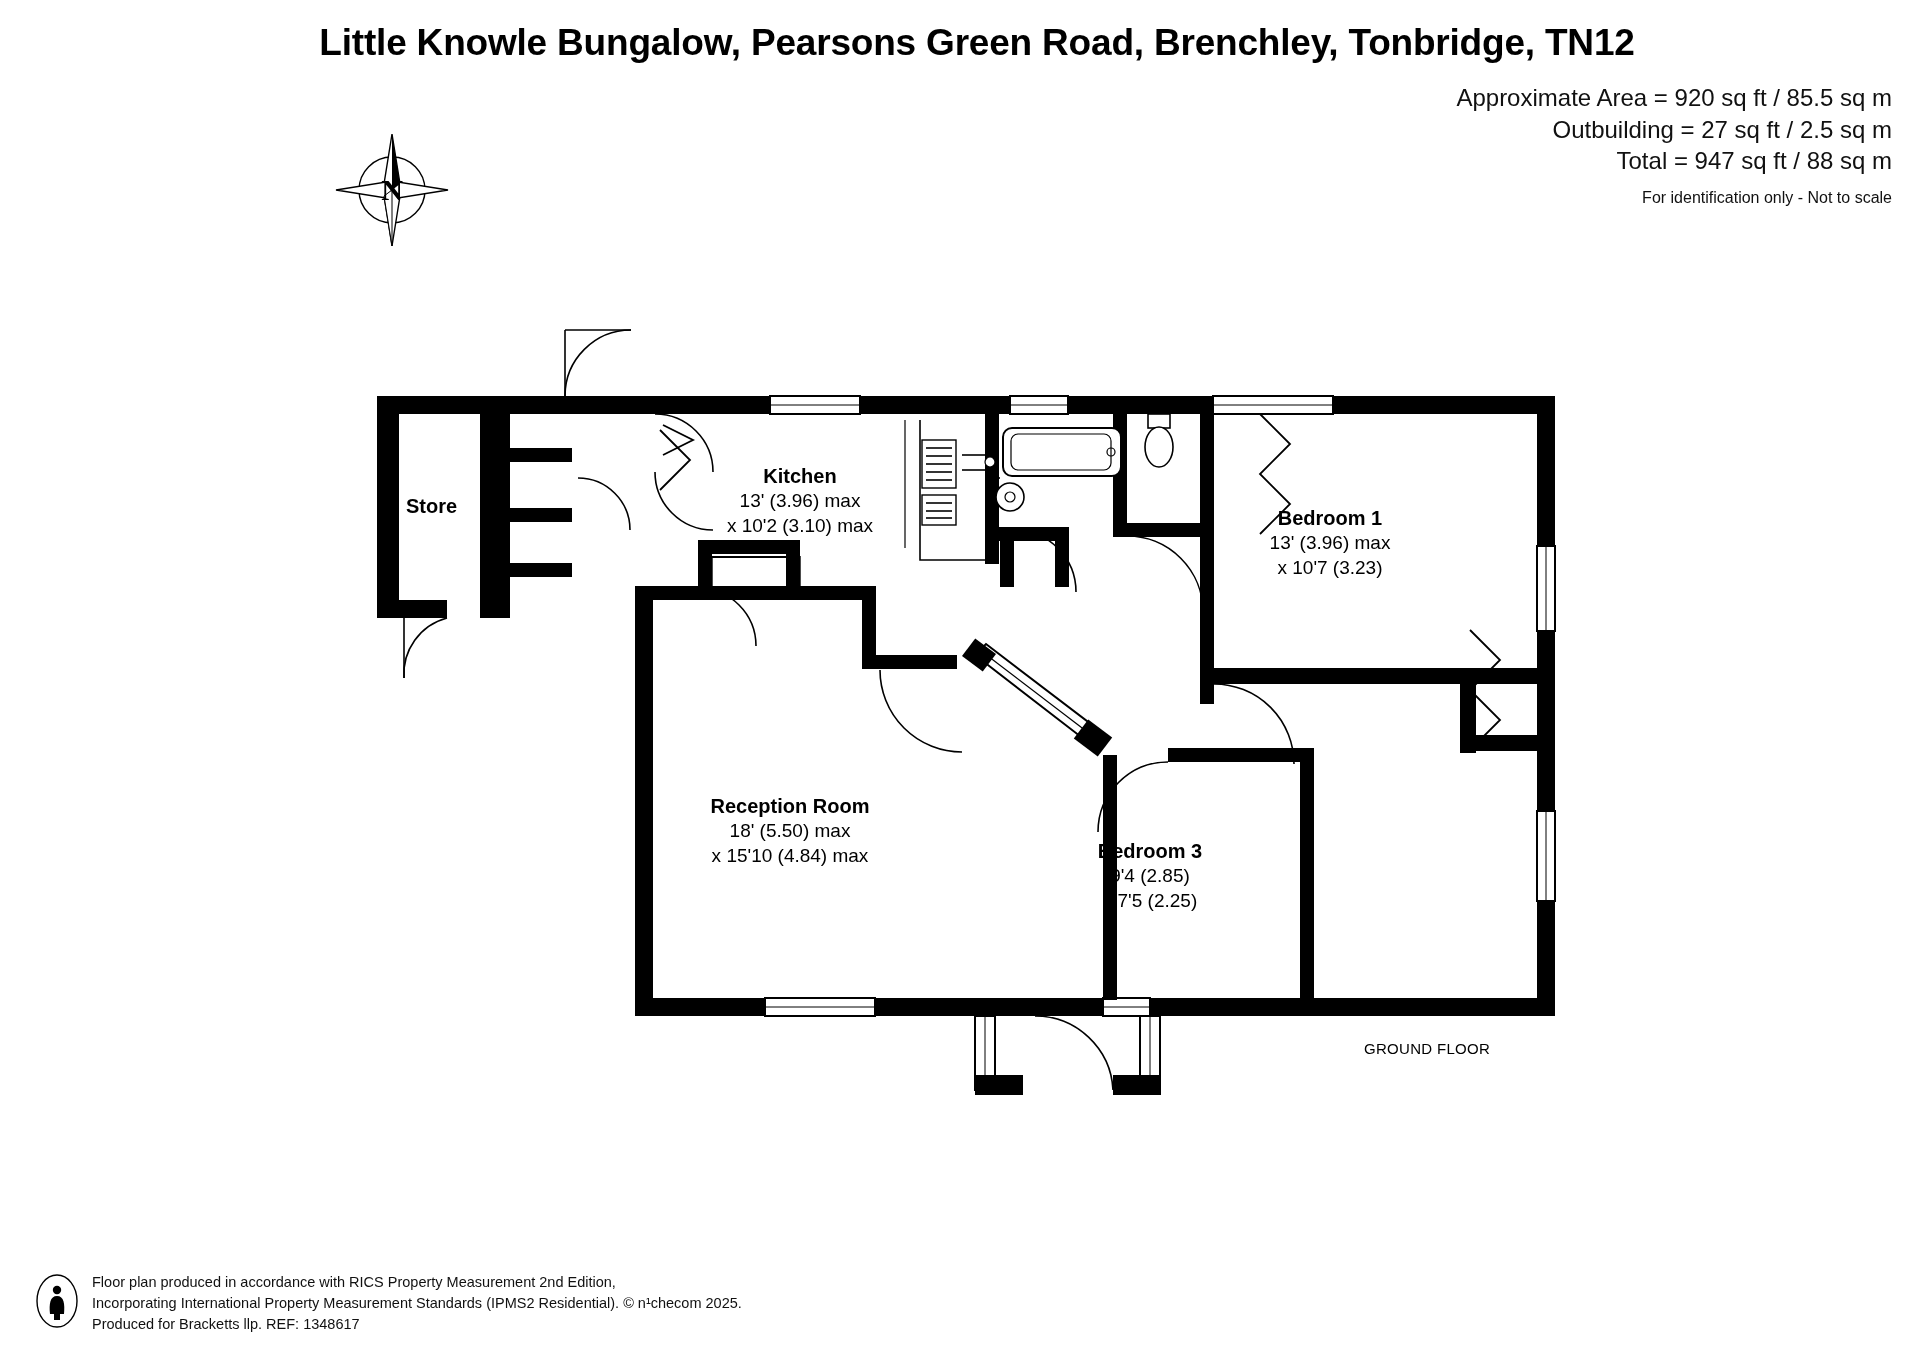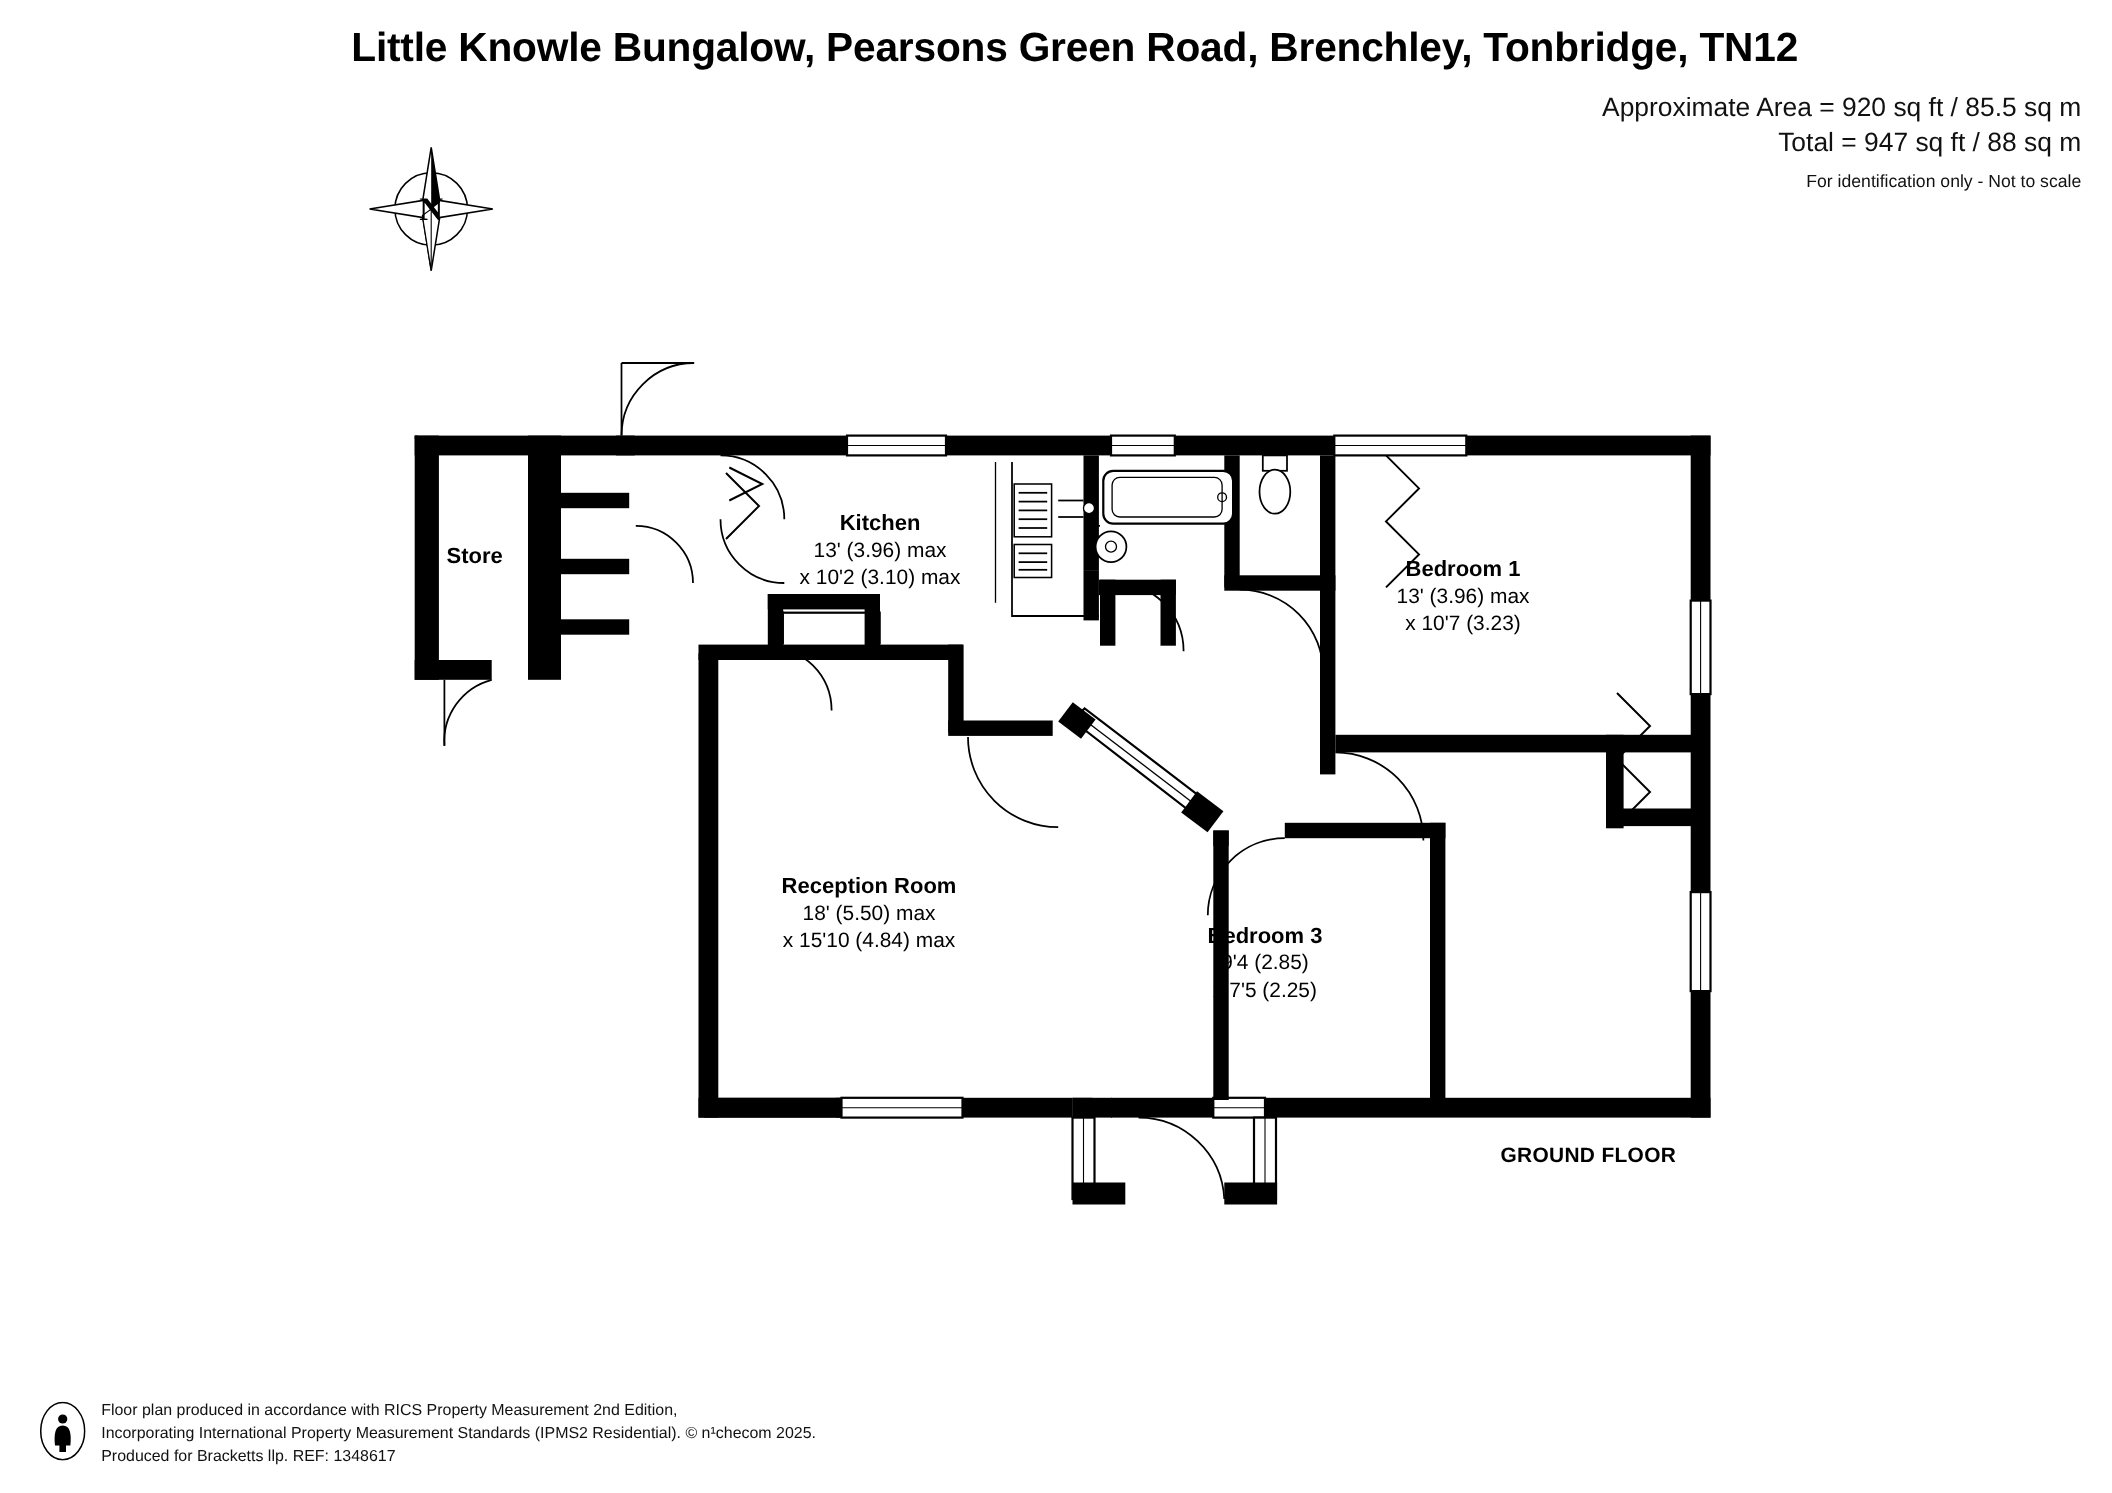--- a/index.html
+++ b/index.html
@@ -85,22 +85,22 @@
     display: block;
     white-space: nowrap;
   }
   .store-label {
     position: absolute;
     font-size: 20px;
     font-weight: bold;
   }
   .floor-label {
     position: absolute;
-    font-size: 19px;
-    font-weight: bold;
+    font-size: 15px;
+    font-weight: normal;
     letter-spacing: 0.3px;
   }
 
   
   .footer {
     position: absolute;
     left: 92px;
     top: 1272px;
     font-size: 14.5px;
     line-height: 1.45;
@@ -116,20 +116,21 @@
 </style>
 </head>
 <body>
 
 <div id="page">
 
   <div class="title">Little Knowle Bungalow, Pearsons Green Road, Brenchley, Tonbridge, TN12</div>
 
   <div class="area-block">
     <div class="area-line">Approximate Area = 920 sq ft / 85.5 sq m</div>
+    <div class="area-line">Outbuilding = 27 sq ft / 2.5 sq m</div>
     <div class="area-line">Total = 947 sq ft / 88 sq m</div>
     <div class="area-note">For identification only - Not to scale</div>
   </div>
 
   <div class="compass">
     <svg width="120" height="120" viewBox="0 0 120 120">
       <circle cx="60" cy="62" r="33" fill="#ffffff" stroke="#000000" stroke-width="1.4"></circle>
 
       <polygon points="60,6 68,56 60,62 52,56" fill="#ffffff" stroke="#000000" stroke-width="1.4"></polygon>
       <polygon points="60,118 68,68 60,62 52,68" fill="#ffffff" stroke="#000000" stroke-width="1.4"></polygon>

